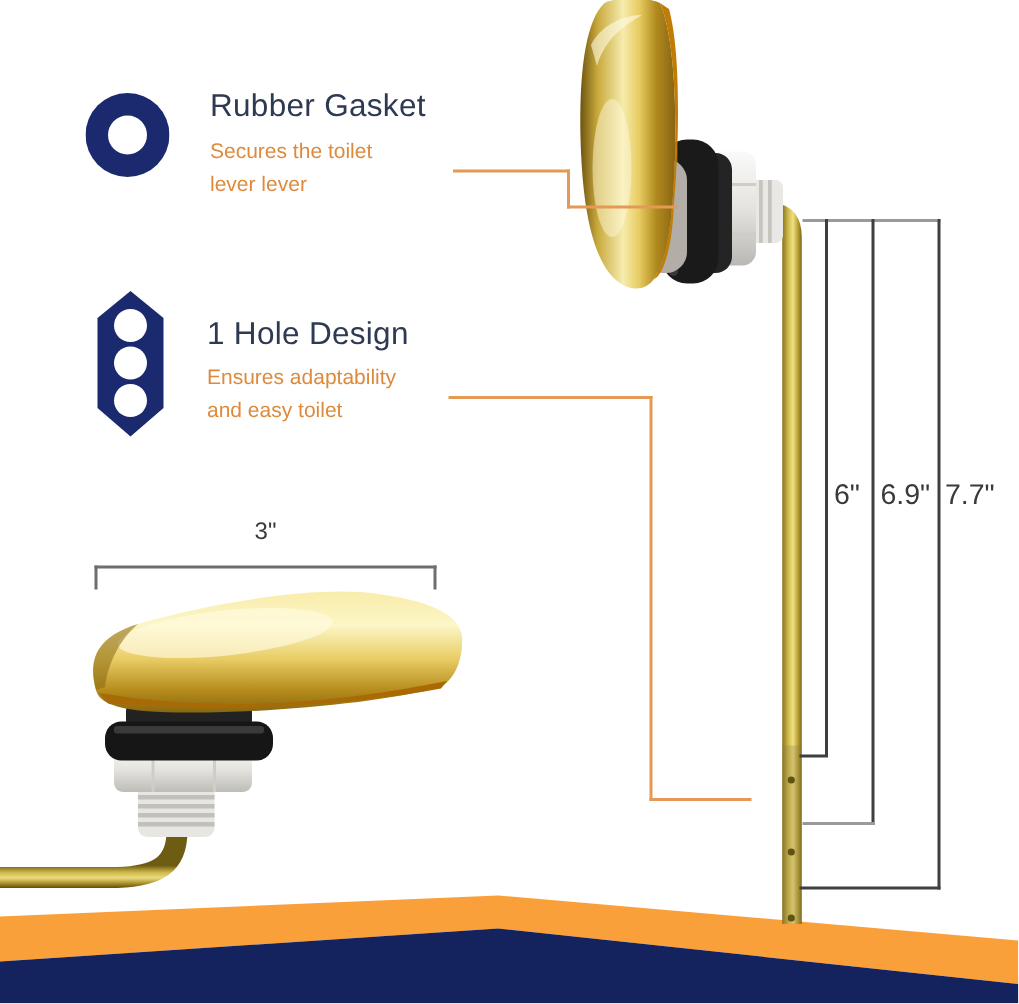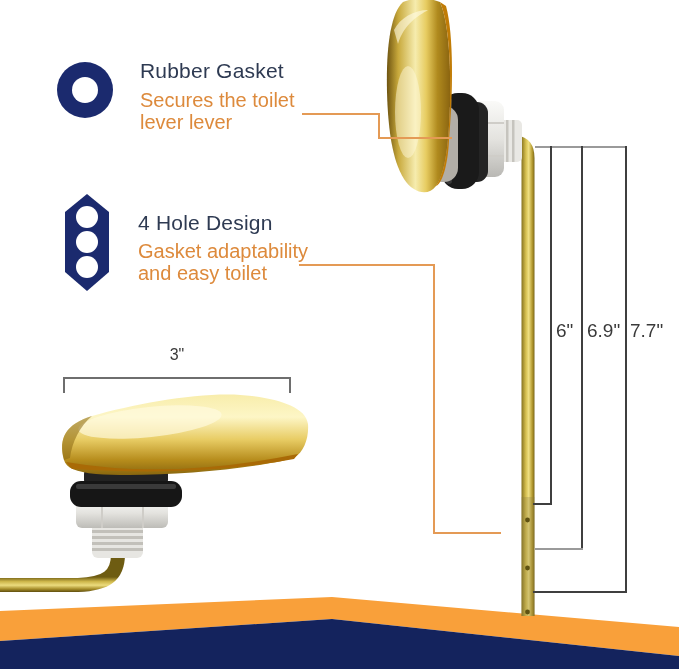--- a/index.html
+++ b/index.html
@@ -7,21 +7,21 @@
     position:relative;width:679px;height:669px;background:#ffffff;overflow:hidden;
     font-family:"Liberation Sans", sans-serif;
   }
   .abs{position:absolute;}
   
   .feature-title{
     position:absolute;font-size:21px;color:#2e3a52;letter-spacing:.2px;
     font-weight:400;white-space:nowrap;
   }
   .feature-desc{
-    position:absolute;font-size:20px;line-height:22px;color:#dd8a3c;white-space:nowrap;
+    position:absolute;font-size:14px;line-height:22px;color:#dd8a3c;white-space:nowrap;
   }
   
   .cline{position:absolute;background:#e49a55;}
   
   .mline{position:absolute;background:#3f3f3f;}
   .mline-gray{position:absolute;background:#9a9a9a;}
   .bracket{position:absolute;background:#6e6e6e;}
   .measure-label{
     position:absolute;font-size:19px;color:#3a3a3a;white-space:nowrap;
   }
@@ -169,23 +169,23 @@
     </div>
   </div>
 
   <div>
     <svg class="abs" style="left:63px;top:193px;" width="48" height="100" viewBox="0 0 48 100">
       <polygon points="24,1 46,19 46,79 24,98 2,79 2,19" fill="#1b2a6e"></polygon>
       <circle cx="24" cy="24" r="11" fill="#ffffff"></circle>
       <circle cx="24" cy="49" r="11" fill="#ffffff"></circle>
       <circle cx="24" cy="74" r="11" fill="#ffffff"></circle>
     </svg>
-    <div class="feature-title" style="left:138px;top:211px;">4 Hole Design</div>
+    <div class="feature-title" style="left:138px;top:211px;">1 Hole Design</div>
     <div class="feature-desc" style="left:138px;top:240px;">
-      <div>Gasket adaptability</div>
+      <div>Ensures adaptability</div>
       <div>and easy toilet</div>
     </div>
   </div>
 
   <div>
     <div class="cline" style="left:302px;top:113px;width:78px;height:2px;"></div>
     <div class="cline" style="left:378px;top:113px;width:2px;height:26px;"></div>
     <div class="cline" style="left:378px;top:137px;width:74px;height:2px;"></div>
   </div>
 

